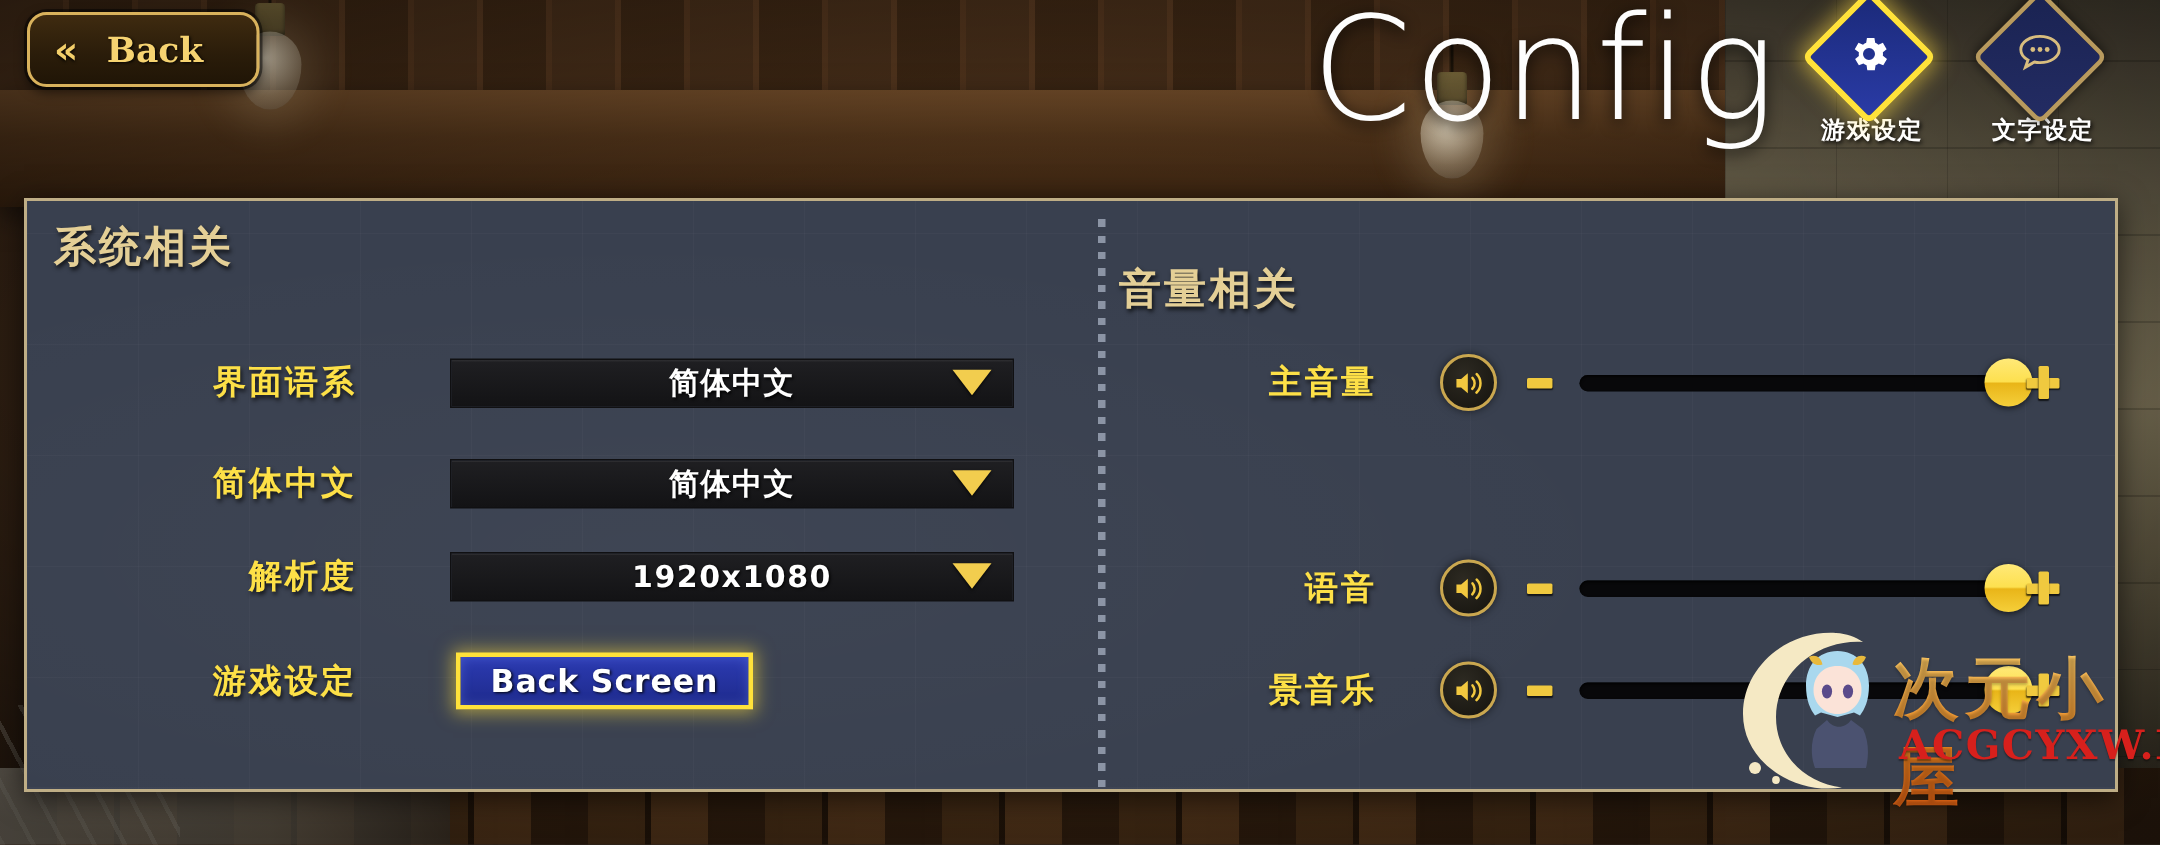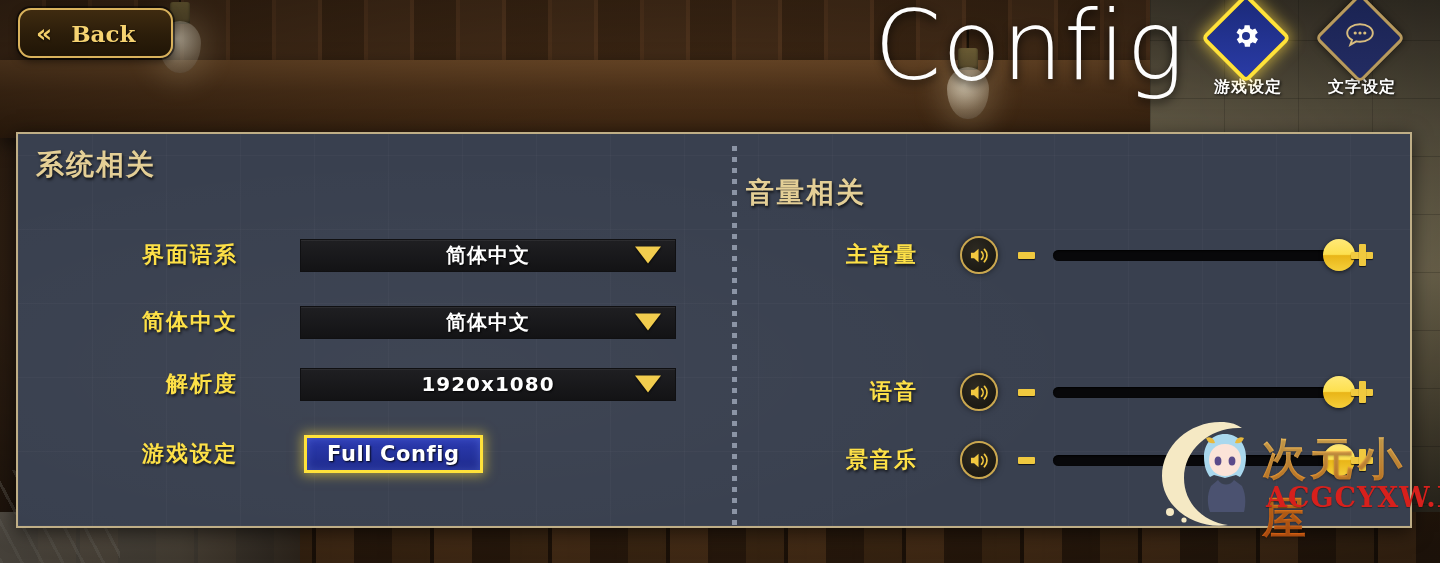--- a/index.html
+++ b/index.html
@@ -388,21 +388,21 @@
         <div class="row-label">解析度</div>
         <div class="dropdown">
           <span class="dd-value">1920x1080</span>
           <span class="dd-arrow"></span>
         </div>
       </div>
 
       <div class="row" style="top:299px;">
         <div class="row-label">游戏设定</div>
         <div class="seg-group">
-          <div class="seg seg-on">Full Config</div>
+          <div class="seg seg-on">Back Screen</div>
         </div>
       </div>
     </div>
 
     <div class="panel-col" id="volume-column">
       <div class="section-title" id="volume-title">音量相关</div>
 
       <div class="row" style="top:100px;">
         <div class="row-label">主音量</div>
         <div class="speaker">

